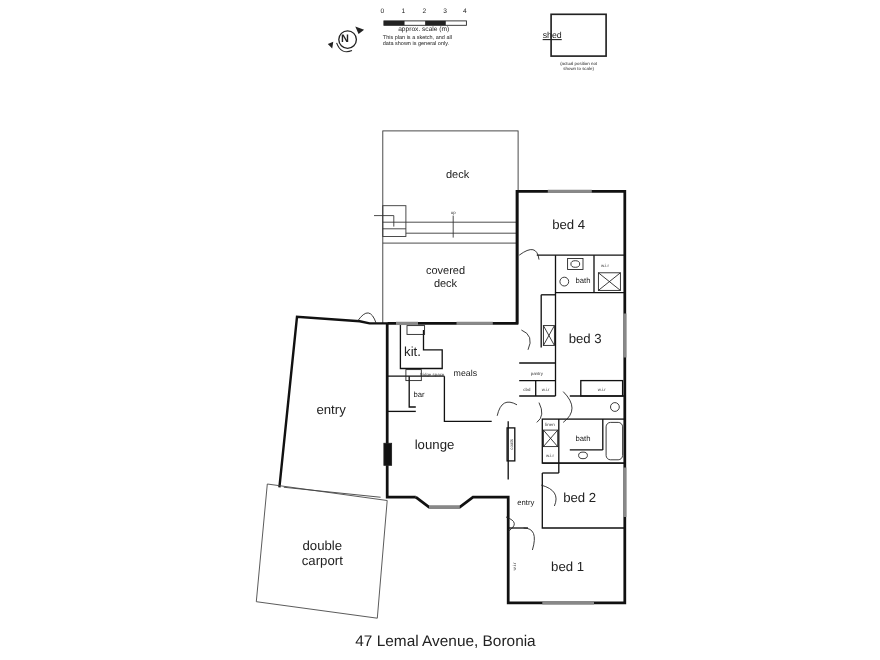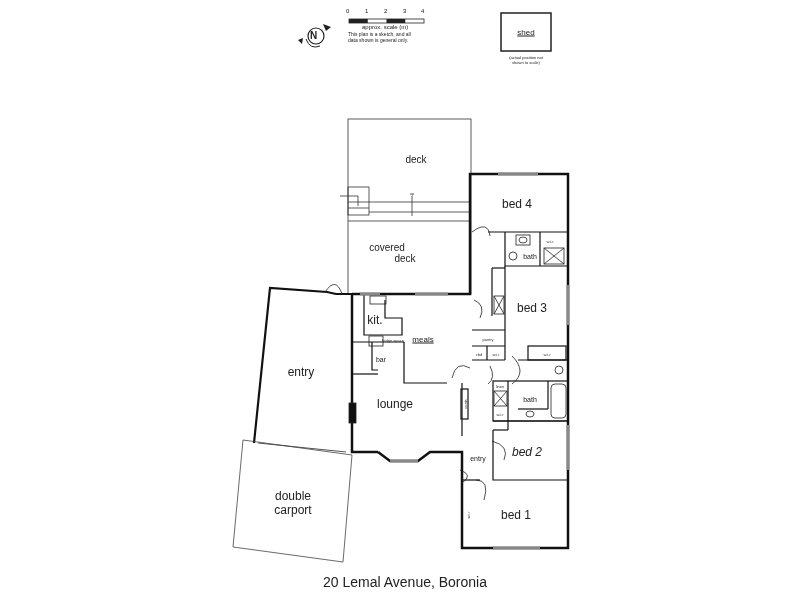--- a/index.html
+++ b/index.html
@@ -154,50 +154,50 @@
 <div class="lbl scale-num" style="left:346px;top:8px;">0</div>
 <div class="lbl scale-num" style="left:365px;top:8px;">1</div>
 <div class="lbl scale-num" style="left:384px;top:8px;">2</div>
 <div class="lbl scale-num" style="left:403px;top:8px;">3</div>
 <div class="lbl scale-num" style="left:421px;top:8px;">4</div>
 <div class="lbl" style="left:310px;top:30px;font-size:10px;font-weight:bold;">N</div>
 <div class="lbl" style="left:362px;top:24px;font-size:6px;">approx. scale (m)</div>
 <div class="lbl note" style="left:348px;top:31px;">This plan is a sketch, and all</div>
 <div class="lbl note" style="left:348px;top:37px;">data shown is general only.</div>
 
-<div class="lbl center" style="left:526px;top:32px;font-size:8px;text-decoration:underline;">shed</div>
+<div class="lbl center" style="left:502px;top:32px;font-size:8px;text-decoration:underline;">shed</div>
 <div class="lbl center note" style="left:526px;top:58px;font-size:4px;">(actual position not</div>
 <div class="lbl center note" style="left:526px;top:63px;font-size:4px;">shown to scale)</div>
 
 <div class="lbl center room-sm" style="left:416px;top:159px;">deck</div>
 <div class="lbl center tiny" style="left:412px;top:193px;">up</div>
-<div class="lbl center room-sm" style="left:387px;top:247px;">covered</div>
+<div class="lbl center room-sm" style="left:405px;top:247px;">covered</div>
 <div class="lbl center room-sm" style="left:405px;top:258px;">deck</div>
 
 <div class="lbl center room-lg" style="left:517px;top:204px;">bed 4</div>
 <div class="lbl center tiny" style="left:550px;top:241px;">w.i.r</div>
 <div class="lbl center" style="left:530px;top:256px;font-size:7px;">bath</div>
 <div class="lbl center room-lg" style="left:532px;top:308px;">bed 3</div>
 <div class="lbl center tiny" style="left:488px;top:339px;">pantry</div>
 <div class="lbl center tiny" style="left:479px;top:354px;">cbd</div>
 <div class="lbl center tiny" style="left:496px;top:354px;">w.i.r</div>
 <div class="lbl center tiny" style="left:547px;top:354px;">w.i.r</div>
 
 <div class="lbl center room-lg" style="left:375px;top:320px;">kit.</div>
-<div class="lbl center room-sm" style="left:423px;top:339px;font-size:8px;text-decoration:underline;">meals</div>
+<div class="lbl center room-sm" style="left:423px;top:339px;font-size:8px;">meals</div>
 <div class="lbl center tiny" style="left:393px;top:340px;">fridge space</div>
 <div class="lbl center" style="left:381px;top:359px;font-size:7px;">bar</div>
 <div class="lbl center room-lg" style="left:395px;top:404px;">lounge</div>
 <div class="lbl center tiny" style="left:465px;top:404px;transform:translate(-50%,-50%) rotate(-90deg);">coats</div>
 
 <div class="lbl center room-lg" style="left:301px;top:372px;">entry</div>
 <div class="lbl center room-lg" style="left:293px;top:496px;">double</div>
 <div class="lbl center room-lg" style="left:293px;top:510px;">carport</div>
 
 <div class="lbl center tiny" style="left:500px;top:386px;">linen</div>
 <div class="lbl center" style="left:530px;top:399px;font-size:7px;">bath</div>
 <div class="lbl center tiny" style="left:500px;top:414px;">w.i.r</div>
-<div class="lbl center room-lg" style="left:527px;top:452px;font-style:italic;">bed 2</div>
+<div class="lbl center room-lg" style="left:527px;top:452px;">bed 2</div>
 <div class="lbl center" style="left:478px;top:458px;font-size:7px;">entry</div>
 <div class="lbl center room-lg" style="left:516px;top:515px;">bed 1</div>
 <div class="lbl center tiny" style="left:468px;top:515px;transform:translate(-50%,-50%) rotate(-90deg);">w.i.r</div>
 
-<div class="lbl center title" style="left:405px;top:582px;">20 Lemal Avenue, Boronia</div>
+<div class="lbl center title" style="left:405px;top:582px;">47 Lemal Avenue, Boronia</div>
 
 </body></html>

